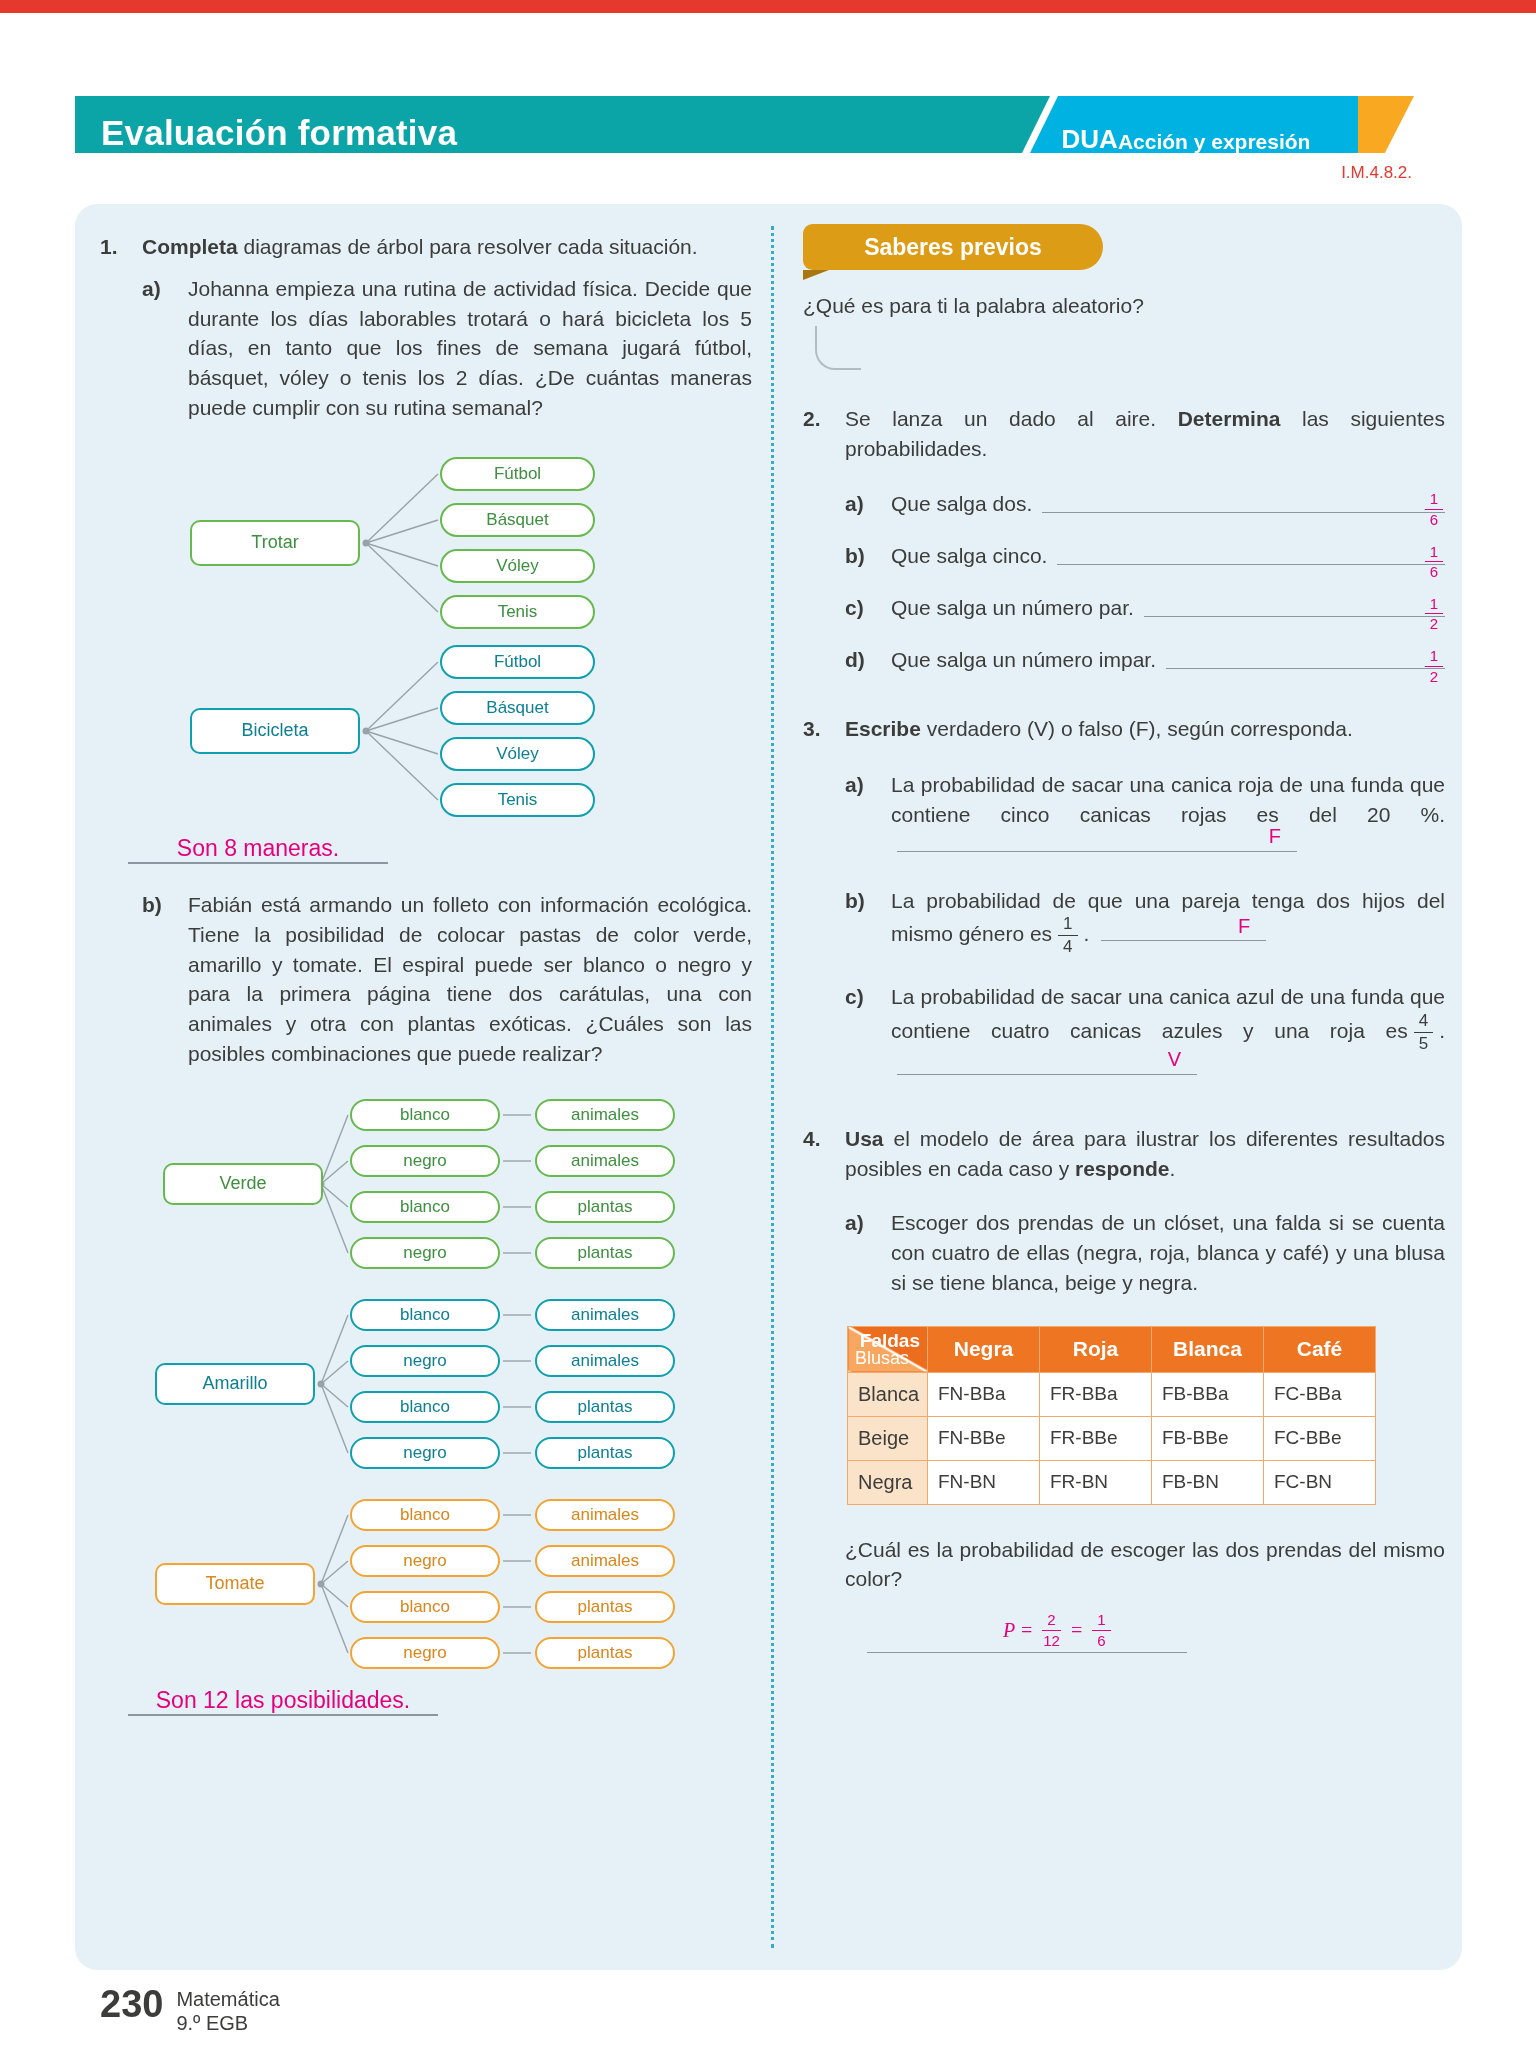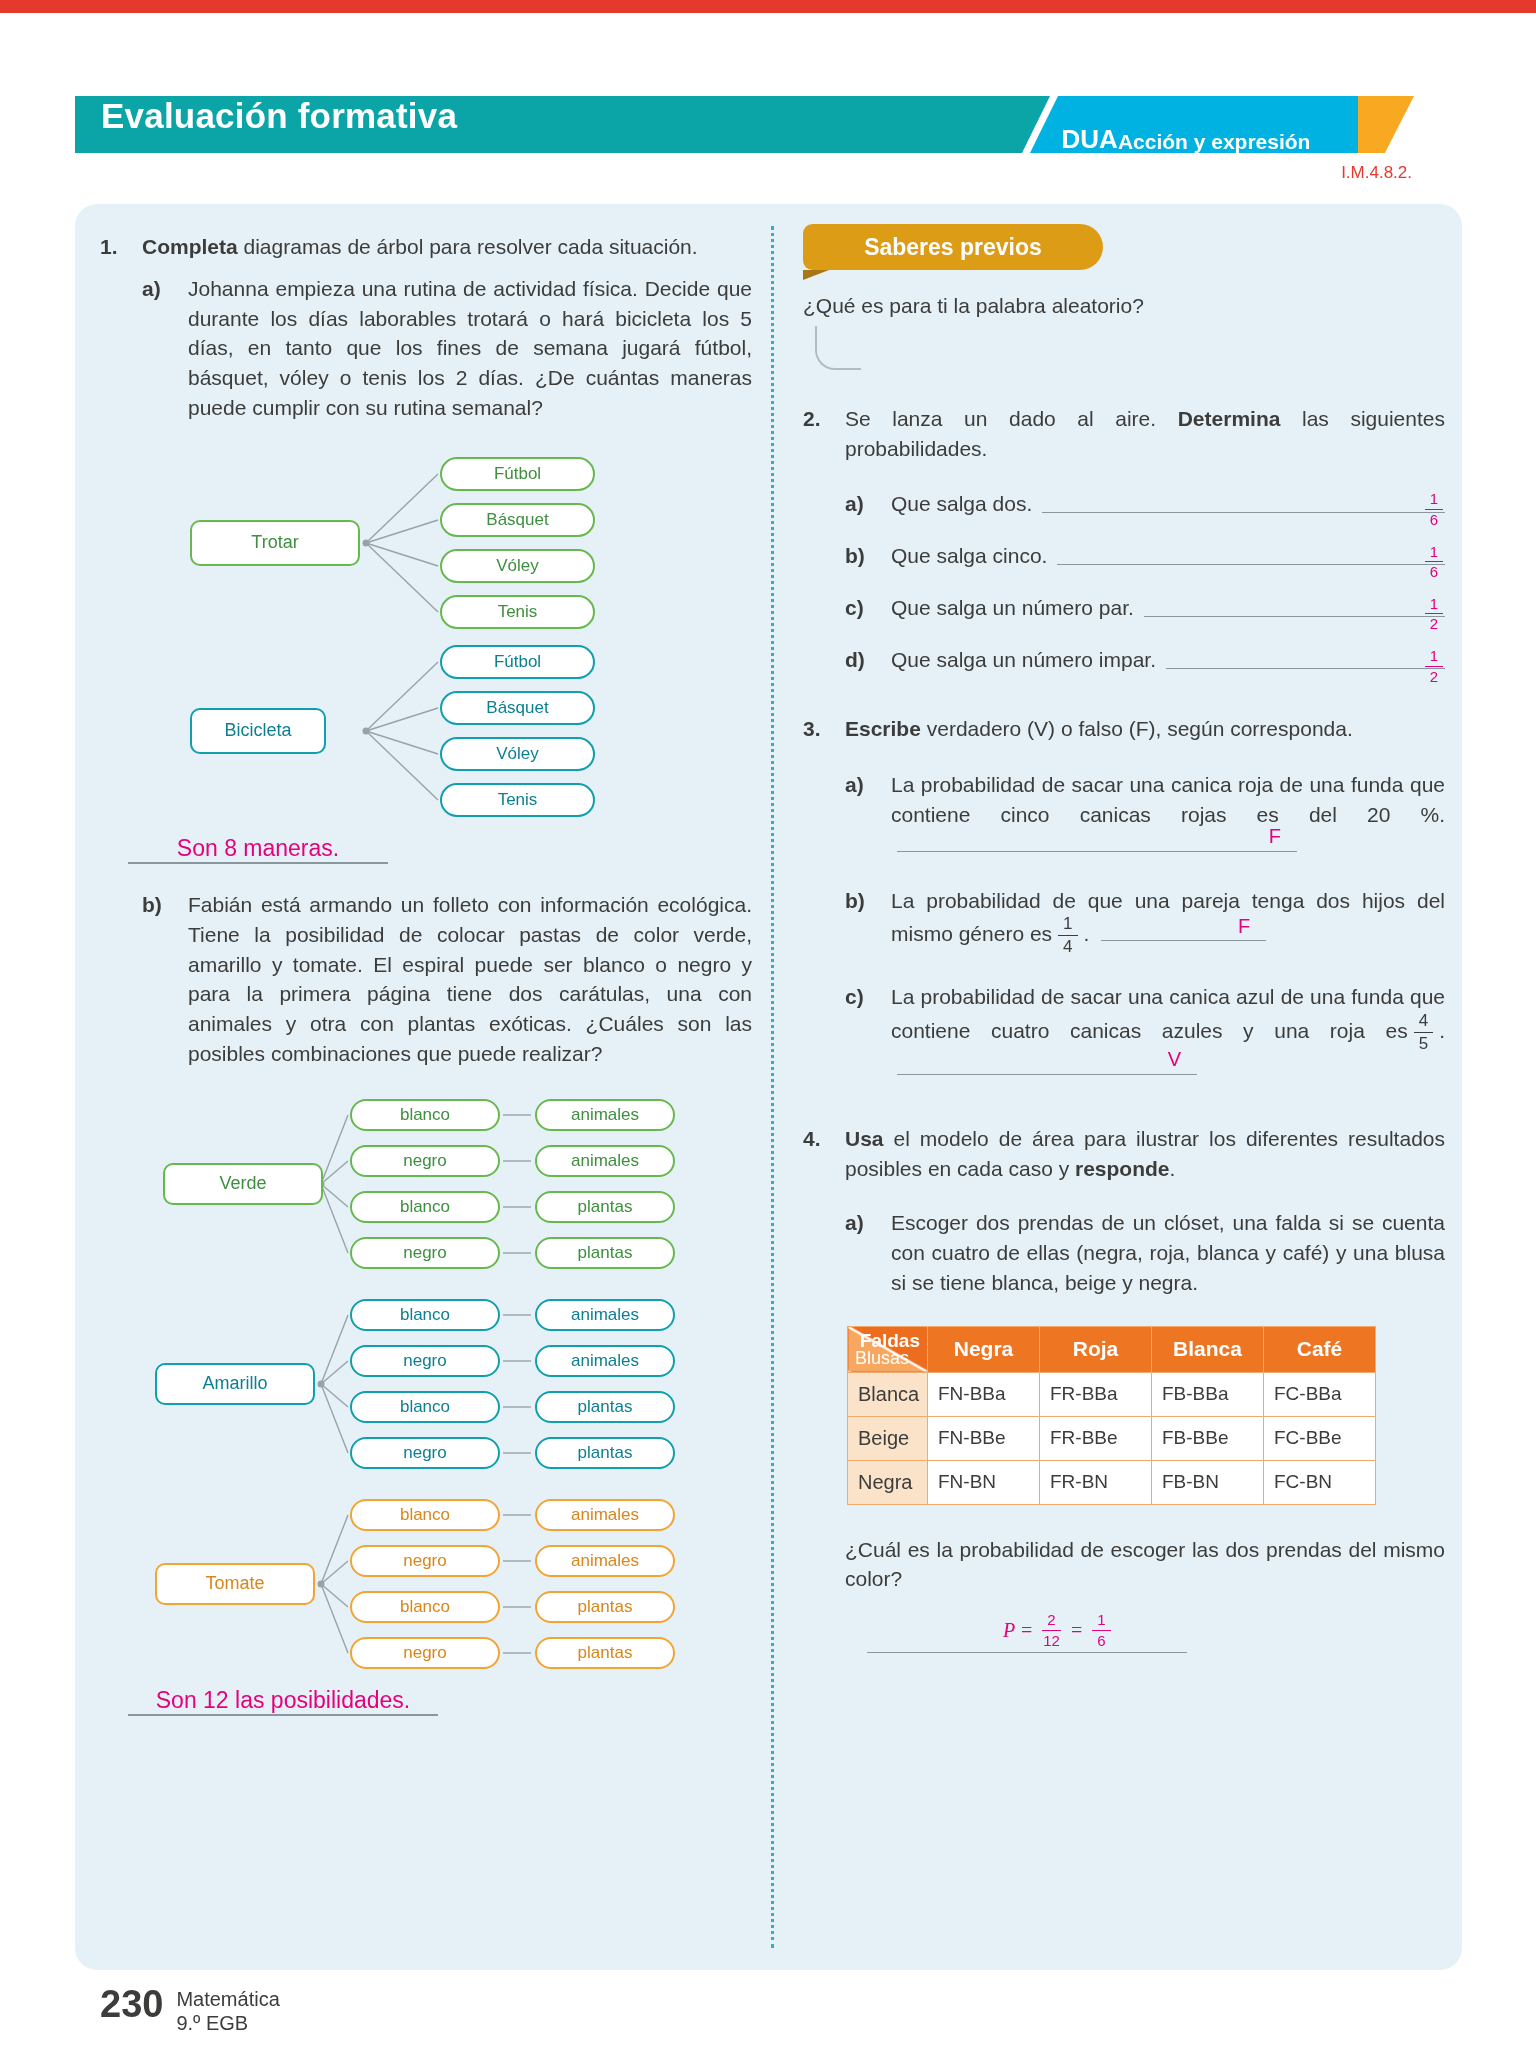--- a/index.html
+++ b/index.html
@@ -1,20 +1,20 @@
 <!DOCTYPE html>
 <html><head>
 <meta charset="utf-8">
 <style>
   *{margin:0;padding:0;box-sizing:border-box}
   body{font-family:"Liberation Sans",sans-serif;color:#3c3c3b;background:#ffffff;}
   .page{position:relative;width:1536px;height:2048px;background:#ffffff;overflow:hidden;margin:0 auto;}
   .topbar{position:absolute;left:0;top:0;width:1536px;height:13px;background:#e6392e;}
   .hdr-teal{position:absolute;left:75px;top:96px;width:975px;height:57px;background:#0ba5a8;
-    clip-path:polygon(0 0,100% 0,calc(100% - 28px) 100%,0 100%);display:flex;align-items:flex-start;padding-left:26px;}
+    clip-path:polygon(0 0,100% 0,calc(100% - 28px) 100%,0 100%);display:flex;align-items:flex-end;padding-left:26px;}
   .hdr-title{color:#fff;font-size:35px;font-weight:bold;letter-spacing:.2px;}
   .hdr-blue{position:absolute;left:1030px;top:96px;width:328px;height:57px;background:#00b2e2;
     clip-path:polygon(28px 0,100% 0,100% 100%,0 100%);display:flex;flex-direction:row;align-items:flex-end;justify-content:center;padding-right:16px;color:#fff;}
   .dua-t{font-size:26px;font-weight:bold;line-height:1.05;}
   .dua-s{font-size:21px;font-weight:bold;line-height:1.1;}
   .hdr-orange{position:absolute;left:1358px;top:96px;width:56px;height:57px;background:#f8a821;
     clip-path:polygon(0 0,100% 0,48% 100%,0 100%);}
   .std-code{position:absolute;top:163px;right:124px;font-size:17px;color:#e6392e;}
   .panel{position:absolute;left:75px;top:204px;width:1387px;height:1766px;background:#e6f1f7;border-radius:22px;}
   .divider{position:absolute;left:771px;top:226px;height:1722px;width:0;border-left:3px dotted #38abc8;}
@@ -128,21 +128,21 @@
         <line x1="176" y1="274" x2="248" y2="205"></line>
         <line x1="176" y1="274" x2="248" y2="251"></line>
         <line x1="176" y1="274" x2="248" y2="297"></line>
         <line x1="176" y1="274" x2="248" y2="343"></line>
       </svg>
       <div class="tbox root c-green" style="left:0;top:63px;width:170px;height:46px">Trotar</div>
       <div class="tbox c-green" style="left:250px;top:0;width:155px;height:34px">Fútbol</div>
       <div class="tbox c-green" style="left:250px;top:46px;width:155px;height:34px">Básquet</div>
       <div class="tbox c-green" style="left:250px;top:92px;width:155px;height:34px">Vóley</div>
       <div class="tbox c-green" style="left:250px;top:138px;width:155px;height:34px">Tenis</div>
-      <div class="tbox root c-teal" style="left:0;top:251px;width:136px;height:46px">Bicicleta</div>
+      <div class="tbox root c-teal" style="left:0;top:251px;width:170px;height:46px">Bicicleta</div>
       <div class="tbox c-teal" style="left:250px;top:188px;width:155px;height:34px">Fútbol</div>
       <div class="tbox c-teal" style="left:250px;top:234px;width:155px;height:34px">Básquet</div>
       <div class="tbox c-teal" style="left:250px;top:280px;width:155px;height:34px">Vóley</div>
       <div class="tbox c-teal" style="left:250px;top:326px;width:155px;height:34px">Tenis</div>
     </div>
 
     <div class="answer-line aw-8">
       <span class="pink-answer">Son 8 maneras.</span>
     </div>
 

